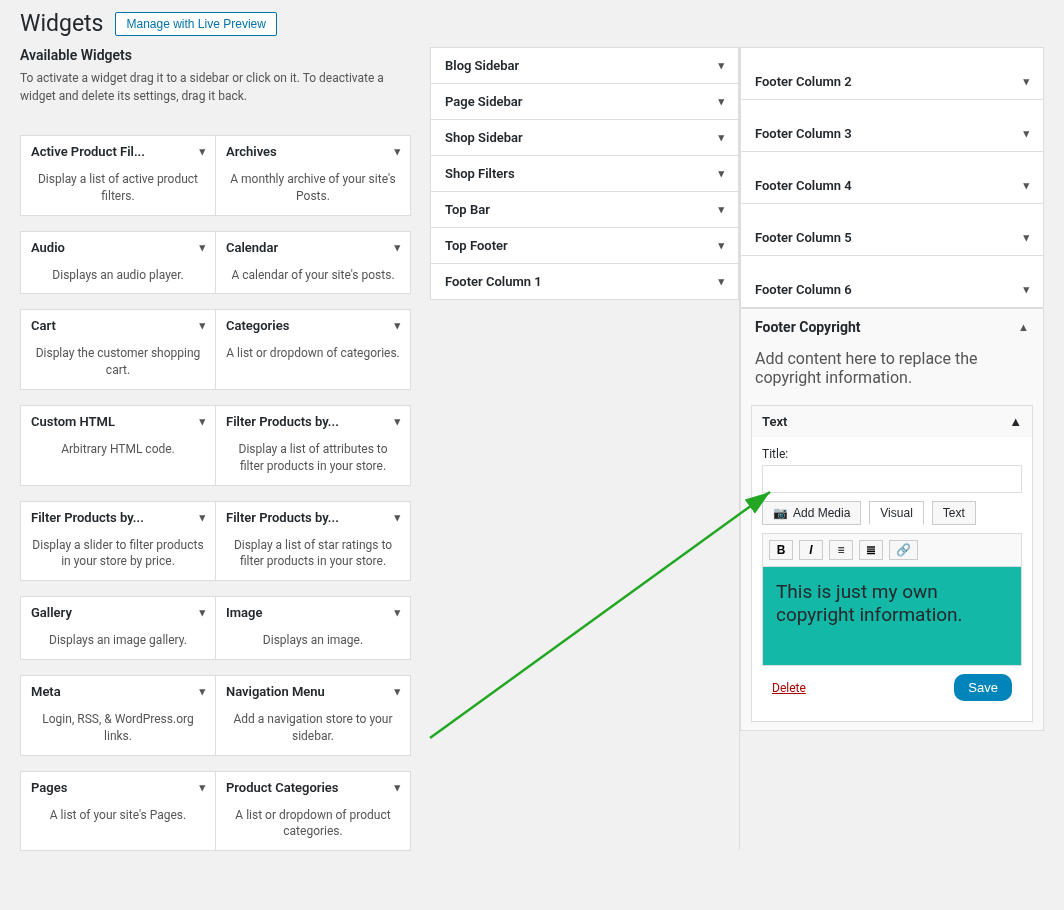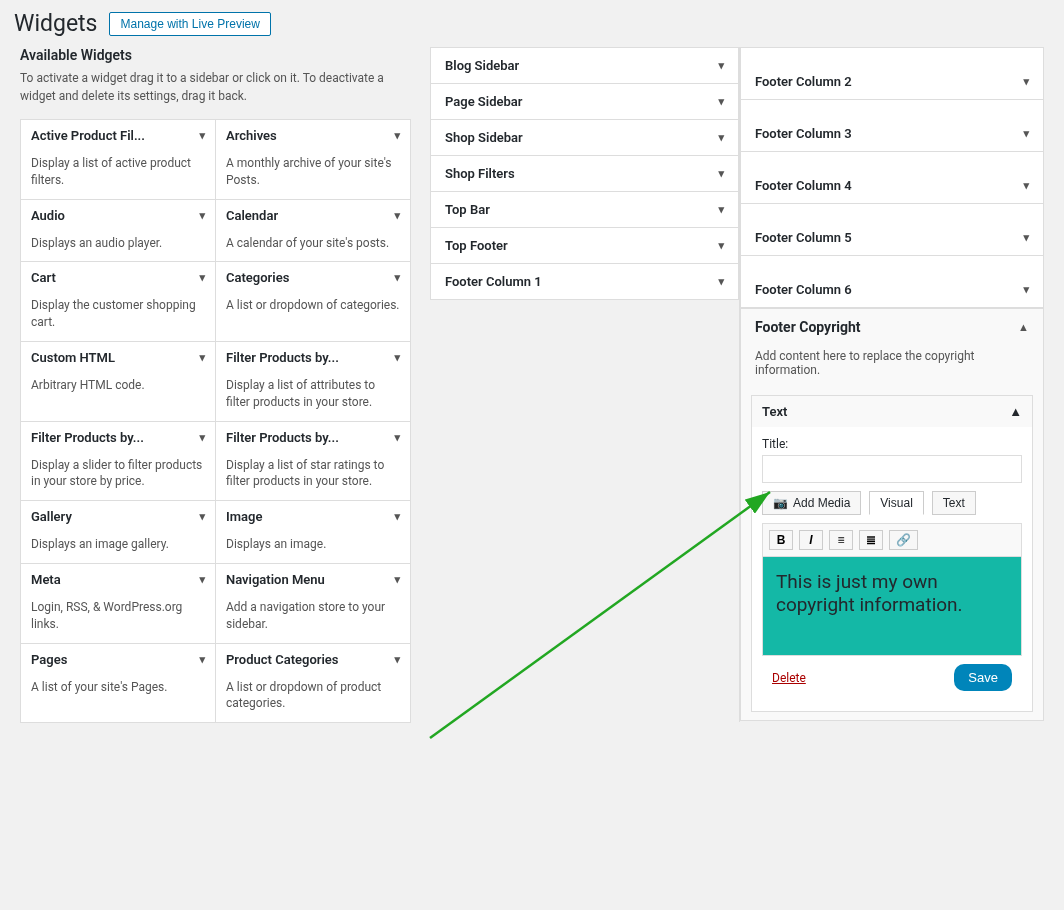--- a/index.html
+++ b/index.html
@@ -1,49 +1,49 @@
 <!DOCTYPE html>
 <html><head>
   <meta charset="utf-8">
   <style>
     * { box-sizing: border-box; margin: 0; padding: 0; }
     body { font-family: -apple-system, BlinkMacSystemFont, "Segoe UI", Roboto, sans-serif; font-size: 13px; background: #f1f1f1; color: #23282d; }
 
-    .page-header { padding: 10px 20px 0 14px; display: flex; align-items: center; gap: 12px; }
+    .page-header { padding: 10px 20px 0 20px; display: flex; align-items: center; gap: 12px; }
     .page-title { font-size: 23px; font-weight: 400; color: #23282d; }
     .live-preview-btn { border: 1px solid #0073aa; color: #0073aa; background: #fff; padding: 4px 10px; font-size: 12px; cursor: pointer; border-radius: 2px; }
 
     .main-layout { display: flex; padding: 10px 20px; gap: 0; }
 
     
     .left-panel { width: 410px; min-width: 410px; padding-right: 20px; }
     .available-widgets-title { font-size: 14px; font-weight: 600; margin-bottom: 6px; }
     .available-widgets-desc { font-size: 12px; color: #555; margin-bottom: 14px; line-height: 1.5; }
 
     .widget-grid { display: grid; grid-template-columns: 1fr 1fr; gap: 0; }
-    .widget-item { border: 1px solid #ddd; background: #fff; margin: 0 -1px -1px 0; }
+    .widget-item { border: 1px solid #ddd; background: #fff; margin: 16px -1px -1px 0; text-align: center; }
     .widget-header { display: flex; align-items: center; justify-content: space-between; padding: 8px 10px; font-weight: 600; font-size: 13px; }
     .widget-header .chevron { color: #555; font-size: 11px; }
     .widget-desc { padding: 4px 10px 10px 10px; font-size: 12px; color: #555; line-height: 1.4; }
 
     
     .sidebars-area { flex: 1; display: flex; gap: 0; justify-content: center; }
     .middle-panel { width: 310px; min-width: 310px; border-right: 1px solid #ddd; }
     .right-panel { flex: 1; }
 
     .sidebar-section { border: 1px solid #ddd; background: #fff; margin-bottom: 0; border-bottom: none; }
     .sidebar-section:last-child { border-bottom: 1px solid #ddd; }
     .sidebar-header { display: flex; align-items: center; justify-content: space-between; padding: 10px 14px; font-weight: 600; font-size: 13px; cursor: pointer; }
     .sidebar-header .chevron { color: #555; font-size: 11px; }
 
     
     .footer-copyright-expanded { border: 1px solid #ddd; background: #f9f9f9; }
     .footer-copyright-header { display: flex; align-items: center; justify-content: space-between; padding: 10px 14px; font-weight: 700; font-size: 14px; cursor: pointer; background: #f9f9f9; gap: 46px; }
     .footer-copyright-header .chevron-up { color: #555; font-size: 11px; }
-    .footer-copyright-desc { padding: 4px 14px 10px 14px; font-size: 12px; color: #555; }
+    .footer-copyright-desc { padding: 4px 14px 10px 14px; font-size: 16px; color: #555; }
 
     
     .text-widget { border: 1px solid #ddd; background: #fff; margin: 8px 10px; }
     .text-widget-header { display: flex; align-items: center; justify-content: space-between; padding: 8px 10px; font-weight: 600; background: #f9f9f9; cursor: pointer; }
     .text-widget-body { padding: 10px; }
     .field-label { font-size: 12px; margin-bottom: 4px; }
     .text-input { width: 100%; border: 1px solid #ddd; padding: 4px 6px; font-size: 13px; height: 28px; }
     .media-toolbar { display: flex; align-items: center; gap: 8px; margin: 8px 0; }
     .add-media-btn { background: #f7f7f7; border: 1px solid #ccc; padding: 4px 10px; font-size: 12px; cursor: pointer; display: flex; align-items: center; gap: 5px; color: #23282d; }
     .tab-btn { border: 1px solid #ccc; background: #f7f7f7; padding: 4px 10px; font-size: 12px; cursor: pointer; color: #23282d; }

